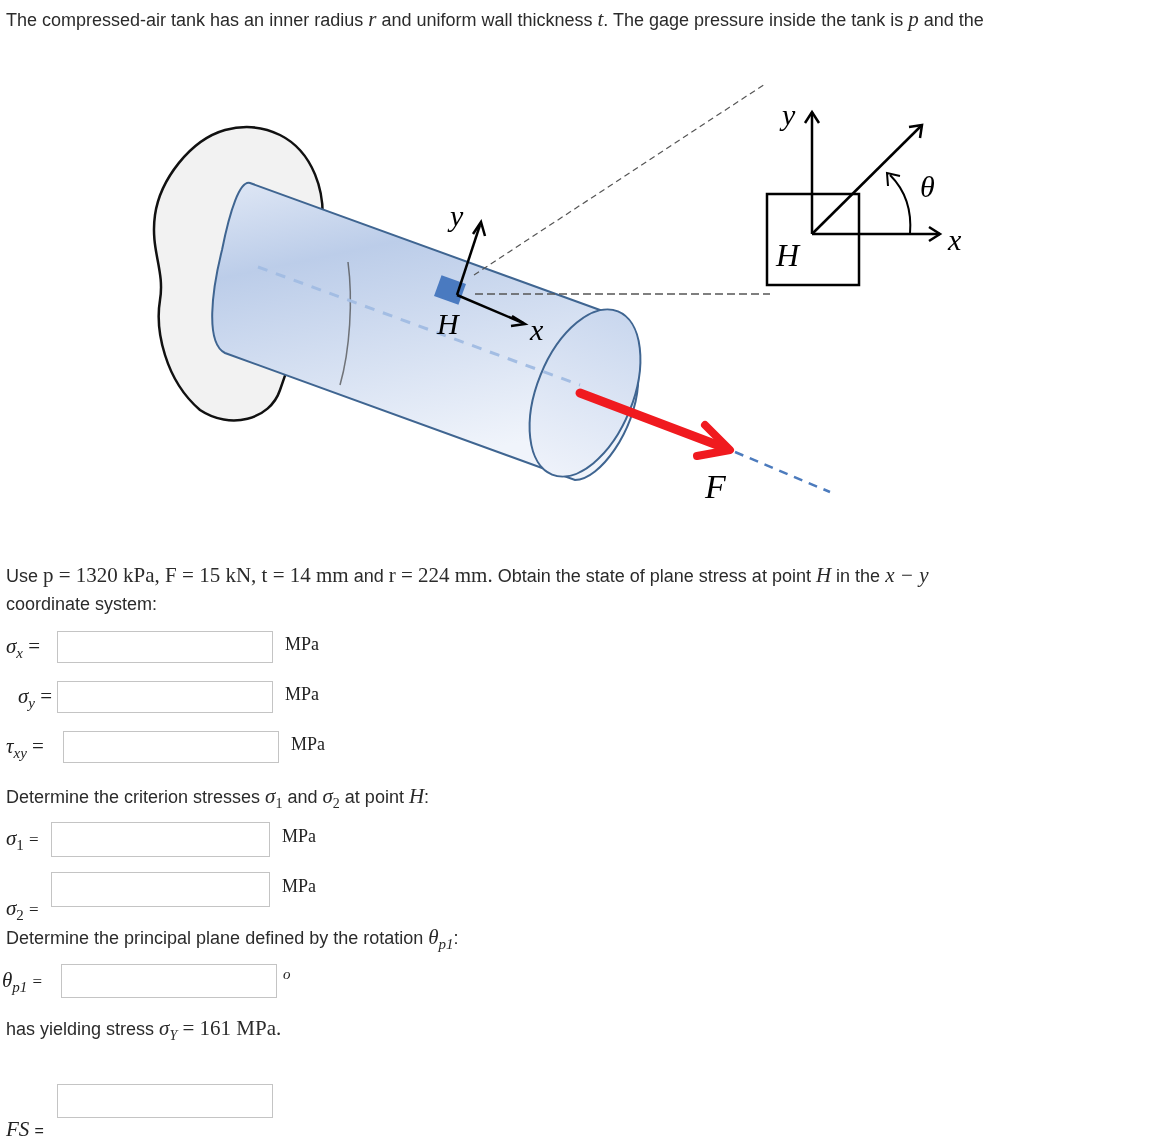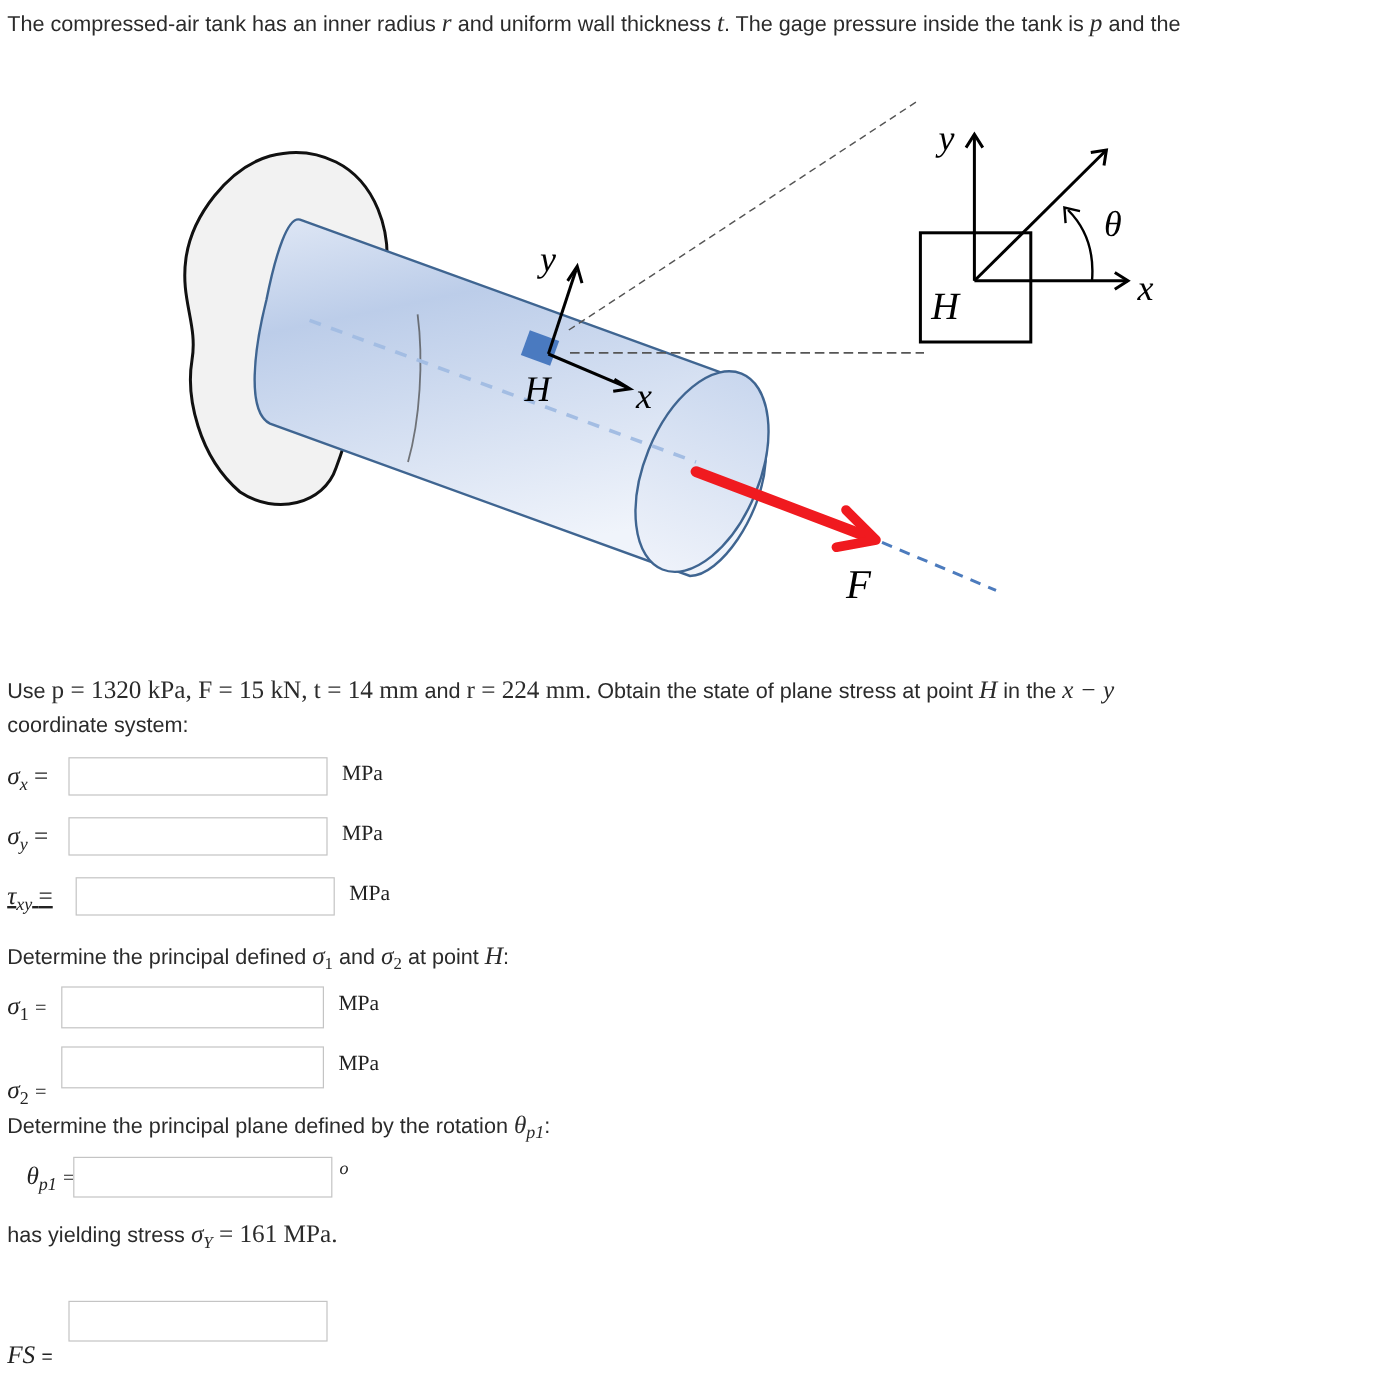--- a/index.html
+++ b/index.html
@@ -88,45 +88,45 @@
   <div>
     <span>Use </span><span class="mr">p = 1320 kPa, F = 15 kN, t = 14 mm</span><span> and </span><span class="mr">r = 224 mm.</span><span> Obtain the state of plane stress at point </span><span class="m">H</span><span> in the </span><span class="m">x − y</span>
   </div>
   <div>coordinate system:</div>
 </div>
 
 <div class="lbl" style="left:6px;top:634px;"><i>σ</i><sub>x</sub> <span>=</span></div>
 <input class="input" style="left: 57px; top: 631px; width: 216px;" value="">
 <div class="unit" style="left:285px;top:634px;">MPa</div>
 
-<div class="lbl" style="left:6px;top:684px;"><i>σ</i><sub>y</sub> <span>=</span></div>
+<div class="lbl" style="left:18px;top:684px;"><i>σ</i><sub>y</sub> <span>=</span></div>
 <input class="input" style="left: 57px; top: 681px; width: 216px;" value="">
 <div class="unit" style="left:285px;top:684px;">MPa</div>
 
-<div class="lbl" style="left:6px;top:734px;text-decoration:underline;"><i>τ</i><sub>xy</sub> <span>=</span></div>
+<div class="lbl" style="left:6px;top:734px;"><i>τ</i><sub>xy</sub> <span>=</span></div>
 <input class="input" style="left: 63px; top: 731px; width: 216px;" value="">
 <div class="unit" style="left:291px;top:734px;">MPa</div>
 
 <div class="para" style="top:782px;">
-  <span>Determine the principal defined </span><span class="m">σ</span><sub class="mr" style="font-size:14px;">1</sub><span> and </span><span class="m">σ</span><sub class="mr" style="font-size:14px;">2</sub><span> at point </span><span class="m">H</span><span>:</span>
+  <span>Determine the criterion stresses </span><span class="m">σ</span><sub class="mr" style="font-size:14px;">1</sub><span> and </span><span class="m">σ</span><sub class="mr" style="font-size:14px;">2</sub><span> at point </span><span class="m">H</span><span>:</span>
 </div>
 
 <div class="lbl" style="left:6px;top:826px;"><i>σ</i><sub style="font-style:normal">1</sub> <span style="font-size:17px">=</span></div>
 <input class="input" style="left: 51px; top: 822px; width: 219px; height: 35px;" value="">
 <div class="unit" style="left:282px;top:826px;">MPa</div>
 
 <div class="lbl" style="left:6px;top:876px;margin-top:20px;"><i>σ</i><sub style="font-style:normal">2</sub> <span style="font-size:17px">=</span></div>
 <input class="input" style="left: 51px; top: 872px; width: 219px; height: 35px;" value="">
 <div class="unit" style="left:282px;top:876px;">MPa</div>
 
 <div class="para" style="top:923px;">
   <span>Determine the principal plane defined by the rotation </span><span class="m">θ</span><sub class="m" style="font-size:15px;">p1</sub><span>:</span>
 </div>
 
-<div class="lbl" style="left:22px;top:968px;"><i>θ</i><sub>p1</sub> <span style="font-size:17px">=</span></div>
+<div class="lbl" style="left:2px;top:968px;"><i>θ</i><sub>p1</sub> <span style="font-size:17px">=</span></div>
 <input class="input" style="left: 61px; top: 964px; width: 216px; height: 34px;" value="">
 <div class="deg" style="left:283px;top:966px;">o</div>
 
 <div class="para" style="top:1014px;">
   <div>
     <span>has yielding stress </span><span class="m">σ</span><sub class="m" style="font-size:14px;">Y</sub><span class="mr"> = 161 MPa.</span>
   </div>
 </div>
 
 <div class="lbl" style="left:6px;top:1089px;margin-top:28px;"><i>FS</i> <span style="font-size:16px;font-family:'Liberation Sans',sans-serif">=</span></div>

